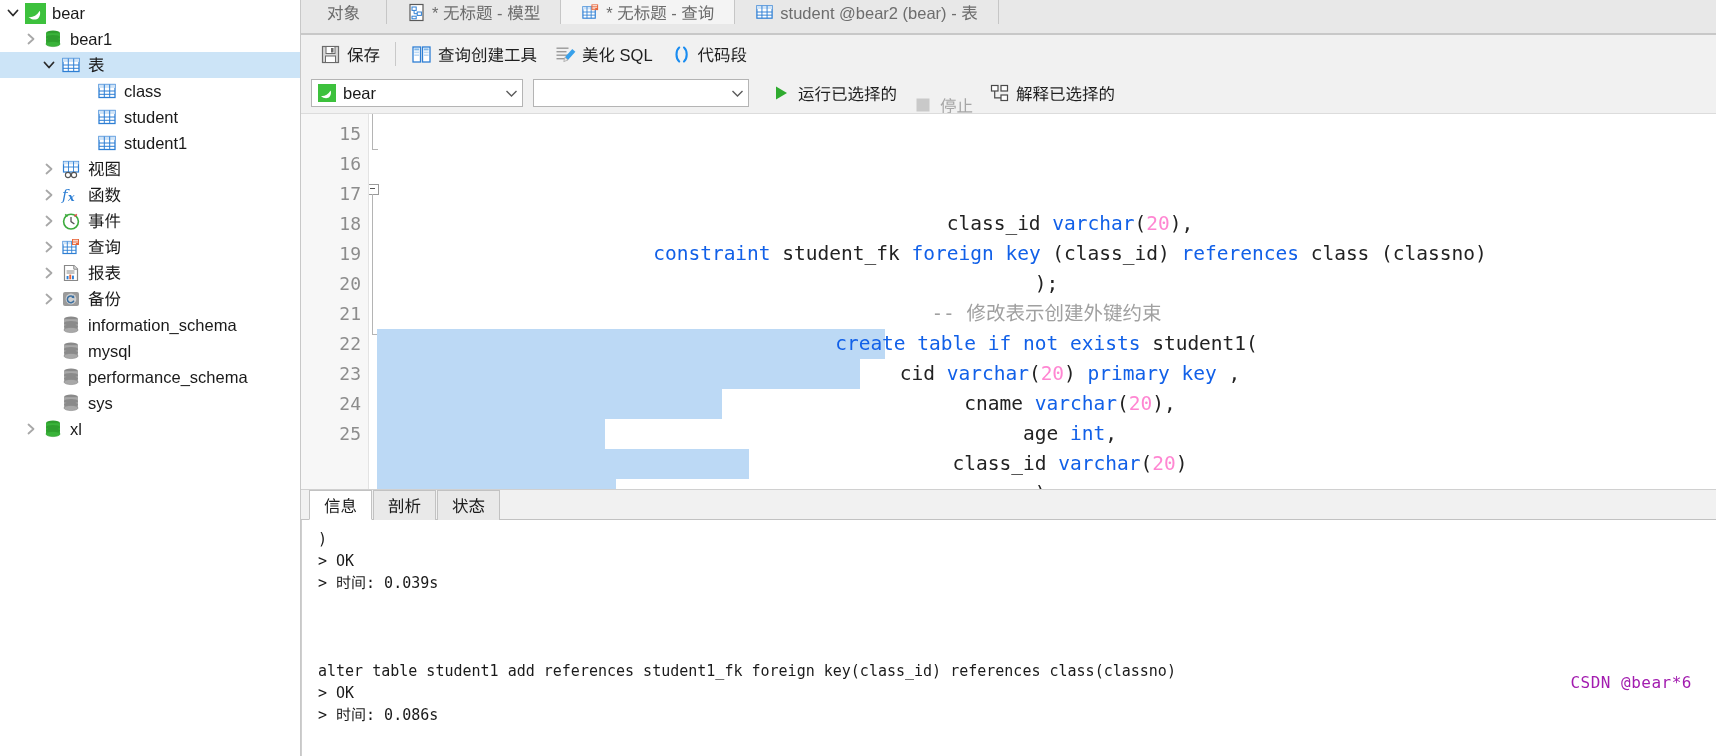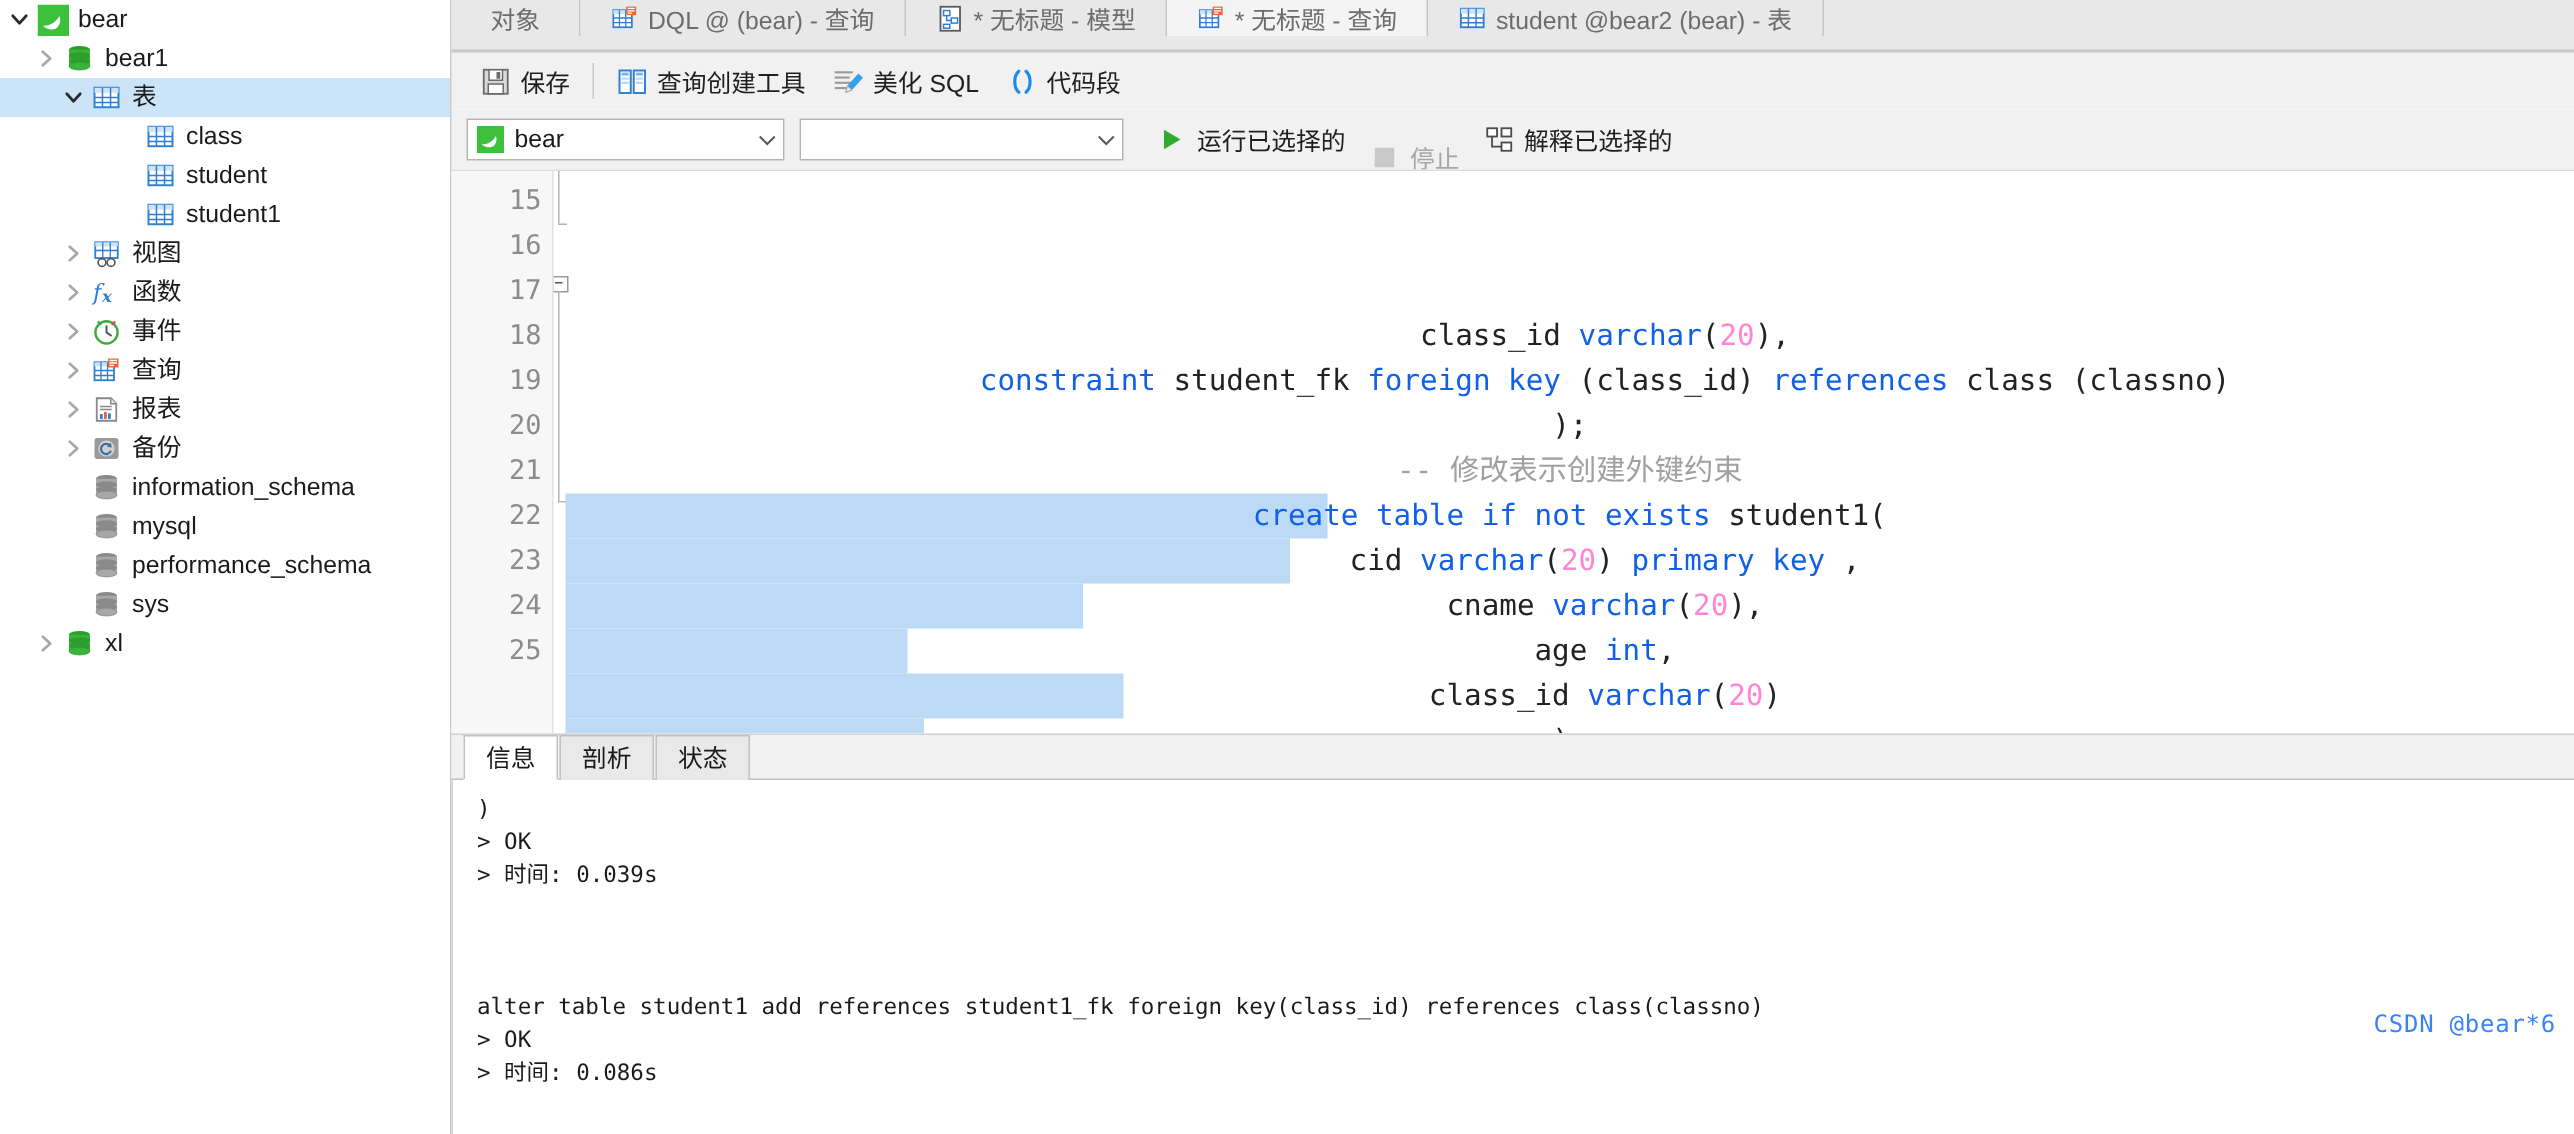--- a/index.html
+++ b/index.html
@@ -320,25 +320,25 @@
     line-height: 22px;
     color: #1a1a1a;
     overflow: hidden;
     position: relative;
   }
   .log .lrow { height: 22px; white-space: pre; }
 
   
   .watermark {
     position: absolute;
-    right: 12px;
+    right: 24px;
     bottom: 62px;
     font-family: "DejaVu Sans Mono", "Liberation Mono", monospace;
     font-size: 16px;
-    color: #3b82f6;
+    color: #a21caf;
     letter-spacing: 0.5px;
     user-select: none;
   }
 </style>
 </head>
 <body>
 
 <div class="app">
 
   <div class="sidebar" id="sidebar">
@@ -585,32 +585,20 @@
         </span>
         <span class="tree-label">xl</span>
       </div>
     </div>
 
   <div class="main">
 
     <div class="tabstrip" id="tabstrip">
         <div class="tab first">
           <span>对象</span>
-        </div>
-        <div class="tab">
-          <span class="tico">
-            <svg width="20" height="20" viewBox="0 0 20 20">
-              <rect x="2" y="4.5" width="13" height="12" fill="#fff" stroke="#2e7fd4" stroke-width="1.2"></rect>
-              <rect x="2" y="4.5" width="13" height="2.8" fill="#cfe3f7"></rect>
-              <path d="M2 10 H15 M2 13.3 H15 M6.3 4.5 V16.5 M10.7 4.5 V16.5" stroke="#2e7fd4" stroke-width="0.9"></path>
-              <rect x="11" y="2" width="7" height="6" fill="#e8663a"></rect>
-              <path d="M12 3.3 H17 M12 5 H17 M12 6.6 H15" stroke="#fff" stroke-width="0.9"></path>
-            </svg>
-          </span>
-          <span>DQL @ (bear) - 查询</span>
         </div>
         <div class="tab">
           <span class="tico">
             <svg width="19" height="19" viewBox="0 0 19 19">
               <rect x="3" y="1.5" width="13" height="16" fill="#fff" stroke="#5a5a5a" stroke-width="1.2"></rect>
               <rect x="5" y="4" width="4.2" height="3.4" fill="#fff" stroke="#2e7fd4" stroke-width="1"></rect>
               <rect x="10.2" y="9" width="4.2" height="3.4" fill="#fff" stroke="#2e7fd4" stroke-width="1"></rect>
               <path d="M7.1 7.4 V10.7 H10.2" stroke="#2e7fd4" stroke-width="1" fill="none"></path>
               <rect x="5" y="13.2" width="4.2" height="2.6" fill="#fff" stroke="#2e7fd4" stroke-width="1"></rect>
             </svg>

